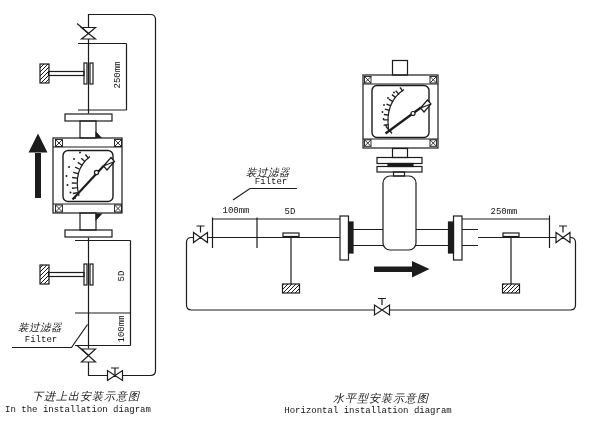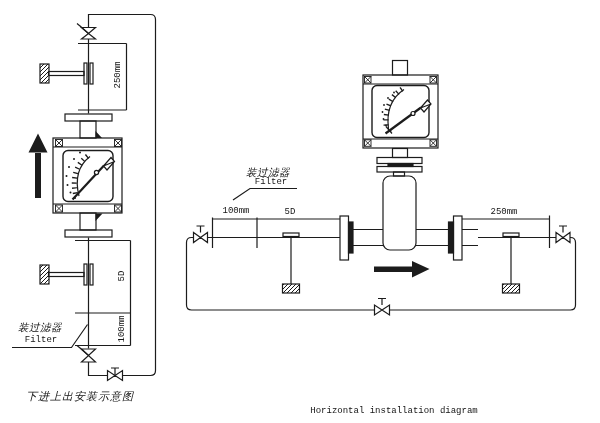--- a/index.html
+++ b/index.html
@@ -198,22 +198,24 @@
 
     <path d="M233,200 L250,188.5 H297"></path>
   </g>
 </svg>
 
 <span class="lbl rot mono dim" style="left:118px;top:75px;">250mm</span>
 <span class="lbl rot mono dim" style="left:122px;top:276px;">5D</span>
 <span class="lbl rot mono dim" style="left:122px;top:329px;">100mm</span>
 <span class="lbl zh small-zh" style="left:40px;top:327px;">装过滤器</span>
 <span class="lbl mono dim" style="left:41px;top:340px;">Filter</span>
-<span class="lbl zh cap-zh" style="left:80px;top:396px;">下进上出安装示意图</span>
+<span class="lbl zh cap-zh" style="left:86px;top:396px;">下进上出安装示意图</span>
+<span class="lbl mono cap-en" style="left:78px;top:410px;">In the installation diagram</span>
 
 <span class="lbl mono dim" style="left:236px;top:211px;">100mm</span>
 <span class="lbl mono dim" style="left:290px;top:212px;">5D</span>
 <span class="lbl mono dim" style="left:504px;top:212px;">250mm</span>
 <span class="lbl zh small-zh" style="left:268px;top:172px;">装过滤器</span>
 <span class="lbl mono dim" style="left:271px;top:182px;">Filter</span>
-<span class="lbl mono cap-en" style="left:394px;top:411px;">Horizontal installation diagram</span>
+<span class="lbl zh cap-zh" style="left:381px;top:398px;">水平型安装示意图</span>
+<span class="lbl mono cap-en" style="left:368px;top:411px;">Horizontal installation diagram</span>
 
 </div>
 
 </body></html>

